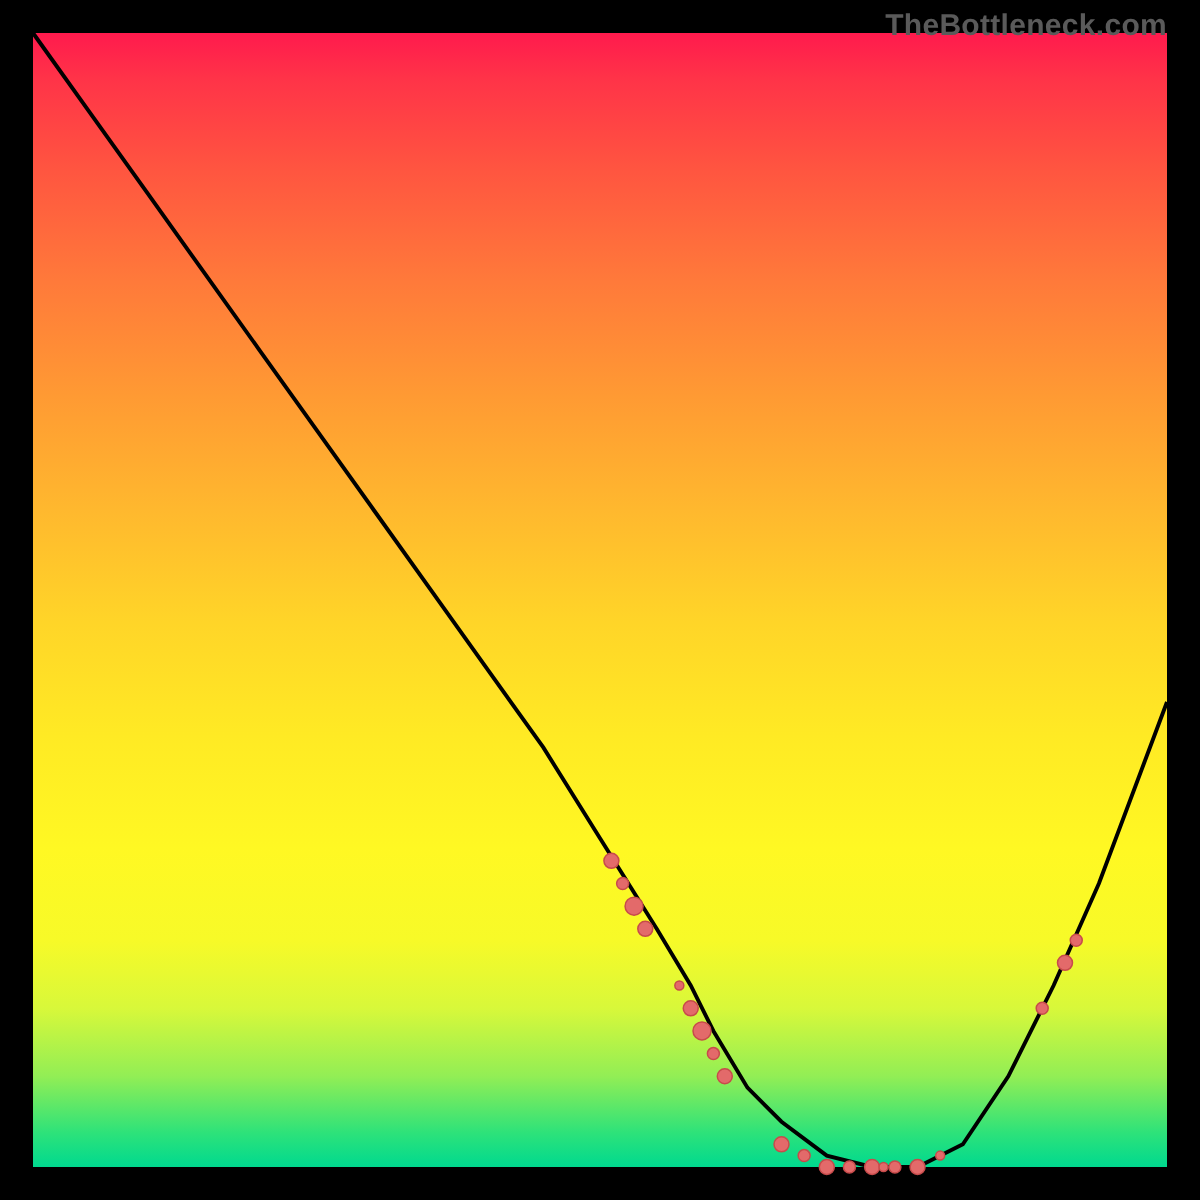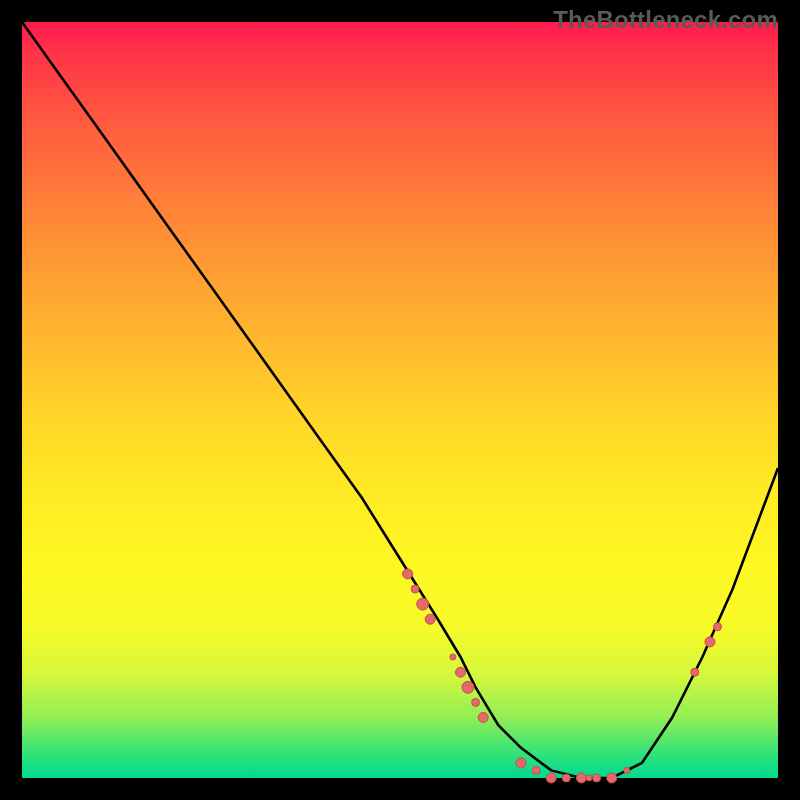--- a/index.html
+++ b/index.html
@@ -24,21 +24,21 @@
       #d8f83a 86%,
       #92ee55 92%,
       #2de27a 97%,
       #00d98f 100%);
   }
   .watermark {
     position: absolute;
     top: 6px;
     right: 22px;
     font-family: Arial, Helvetica, sans-serif;
-    font-size: 24px;
+    font-size: 20px;
     font-weight: 600;
     color: #5a5a5a;
     letter-spacing: 0.2px;
   }
   svg.curve {
     position: absolute;
     left: 0; top: 0;
     width: 756px; height: 756px;
     overflow: visible;
   }

